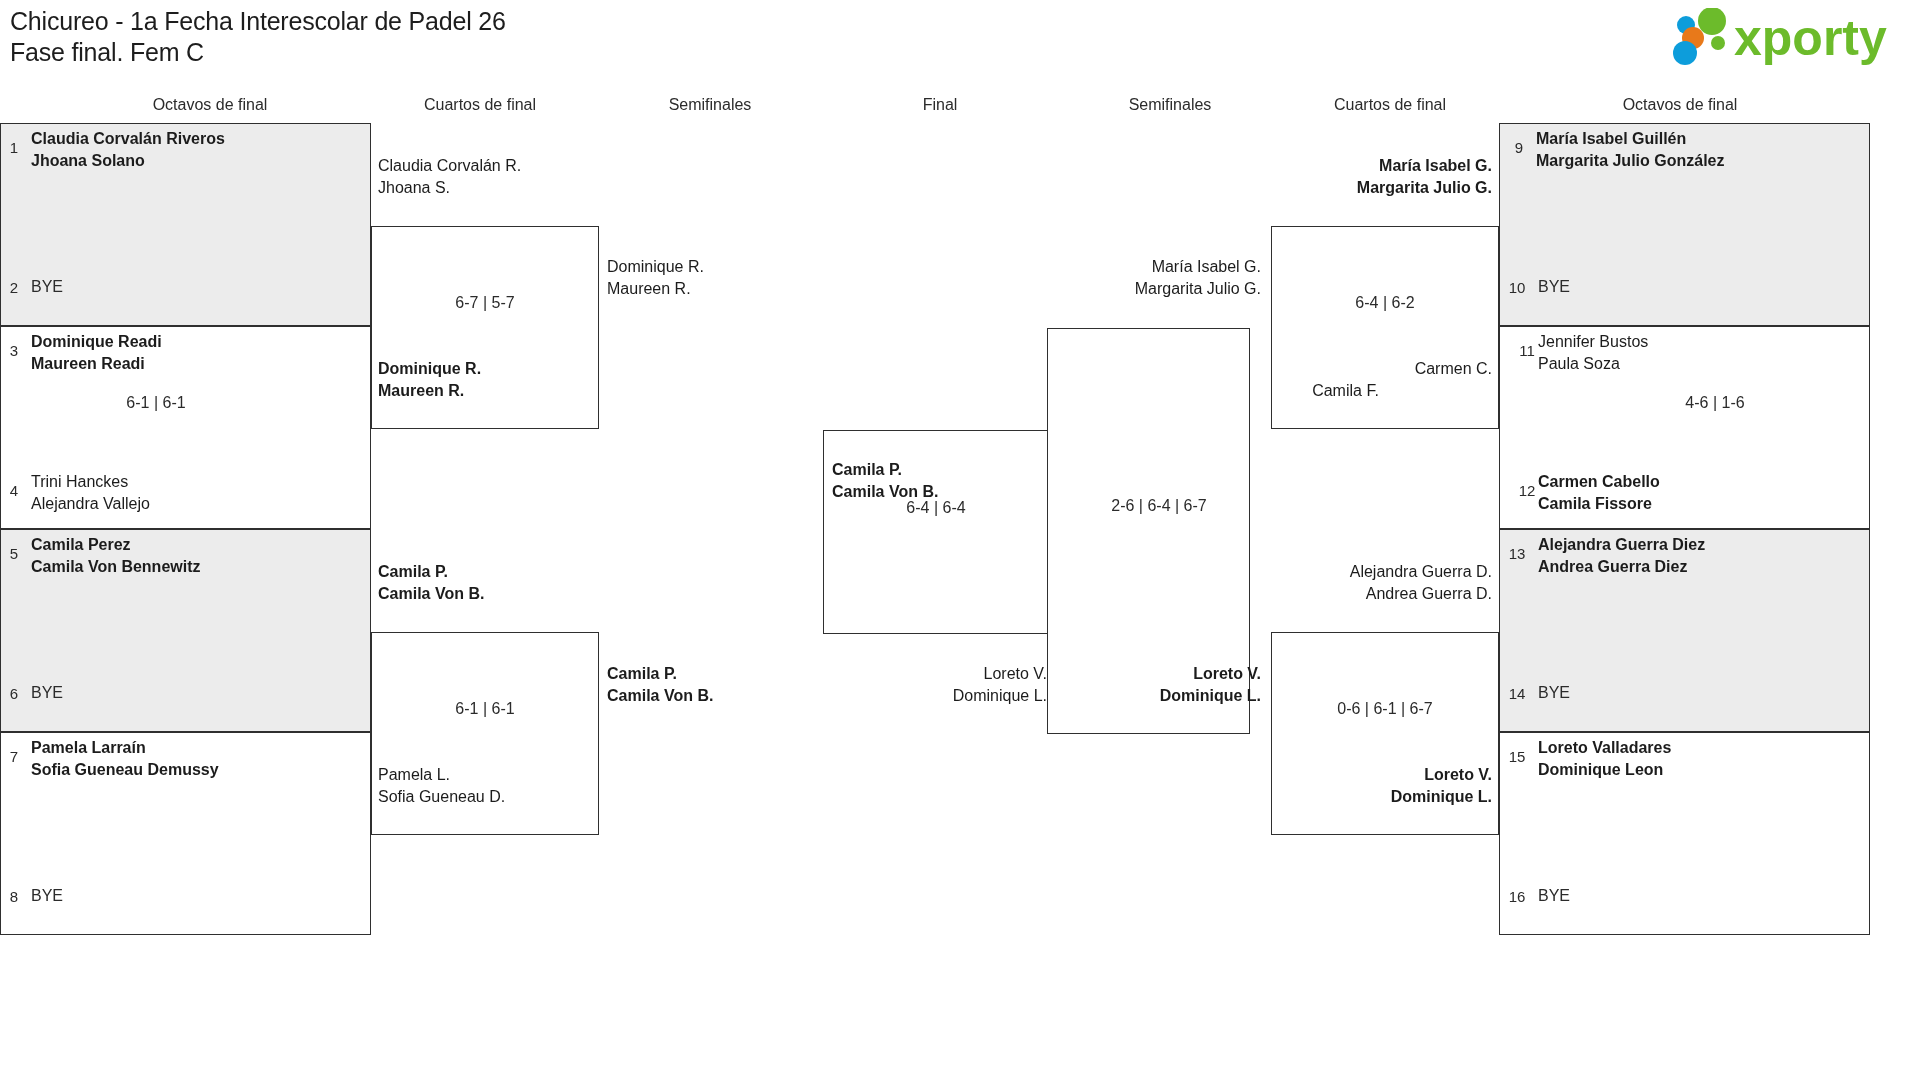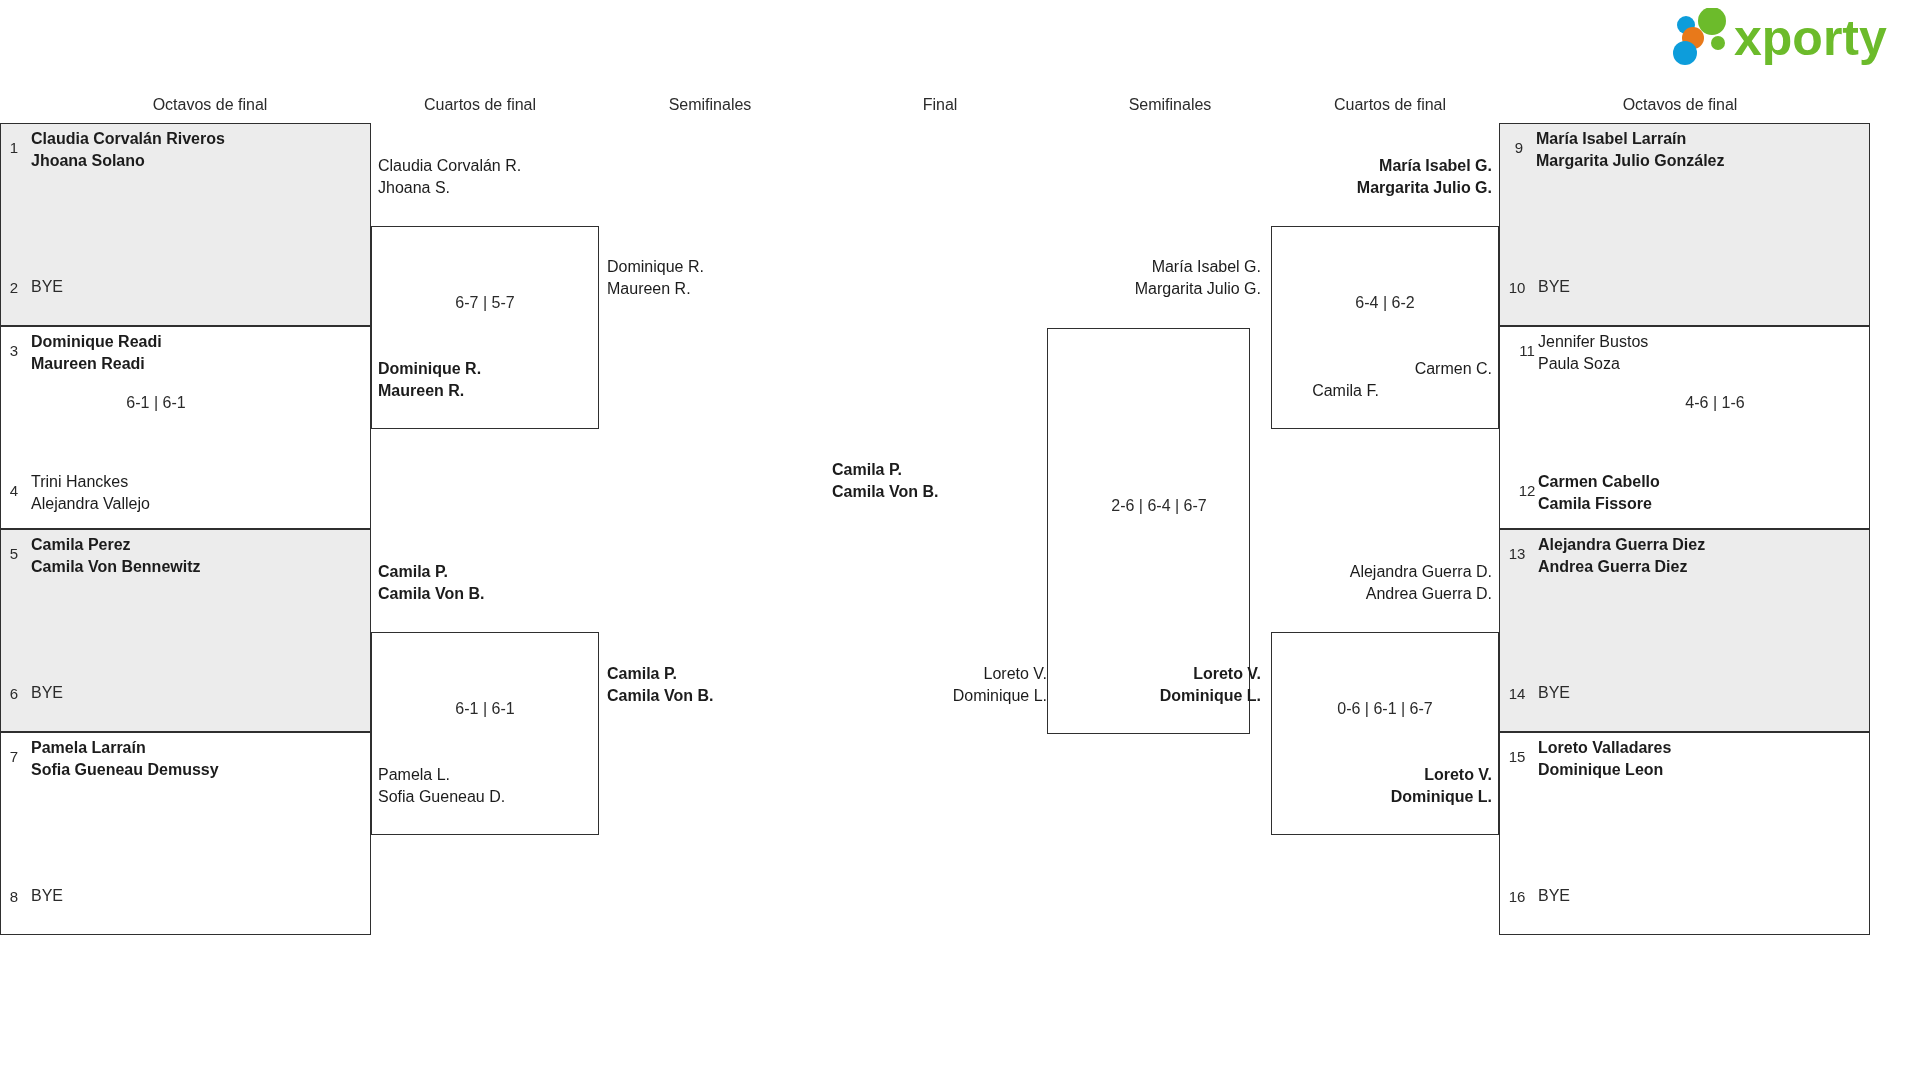--- a/index.html
+++ b/index.html
@@ -116,20 +116,24 @@
     white-space: nowrap;
     color: #1c1c1c;
   }
   .label-txt.win { font-weight: 700; }
   .label-txt.right { text-align: right; }
 </style>
 </head>
 <body>
 
 <div id="header">
+  <div id="title-block">
+    <span id="title-line1">Chicureo - 1a Fecha Interescolar de Padel 26</span>
+    <span id="title-line2">Fase final. Fem C</span>
+  </div>
 
   <div id="logo">
     <svg width="240" height="58" viewBox="0 0 240 58" xmlns="http://www.w3.org/2000/svg">
       <circle cx="18" cy="17" r="9" fill="#0d9ddb"></circle>
       <circle cx="44" cy="13" r="14" fill="#6cbb2b"></circle>
       <circle cx="25" cy="30" r="11" fill="#e8791a"></circle>
       <circle cx="50" cy="35" r="7" fill="#6cbb2b"></circle>
       <circle cx="17" cy="45" r="12" fill="#0d9ddb"></circle>
       <text x="66" y="47" font-family="Liberation Sans, sans-serif" font-size="50" font-weight="700" fill="#6cbb2b">xporty</text>
     </svg>
@@ -194,20 +198,23 @@
   <div class="label-txt win" style="left:378px; top:561px;">Camila P.</div>
   <div class="label-txt win" style="left:378px; top:583px;">Camila Von B.</div>
   <div class="label-txt" style="left:378px; top:764px;">Pamela L.</div>
   <div class="label-txt" style="left:378px; top:786px;">Sofia Gueneau D.</div>
 
   <div class="label-txt" style="left:607px; top:256px;">Dominique R.</div>
   <div class="label-txt" style="left:607px; top:278px;">Maureen R.</div>
   <div class="label-txt win" style="left:607px; top:663px;">Camila P.</div>
   <div class="label-txt win" style="left:607px; top:685px;">Camila Von B.</div>
 
+  <div class="cell mbox noleft noright" style="left:823px; top:430px; width:224px; height:204px; border-left:1px solid #2f2f2f;">
+    <div class="score" style="left:0px; top:68px; width:224px;">6-4 | 6-4</div>
+  </div>
   <div class="label-txt win" style="left:832px; top:459px;">Camila P.</div>
   <div class="label-txt win" style="left:832px; top:481px;">Camila Von B.</div>
   <div class="label-txt right" style="left:747px; top:663px; width:300px;">Loreto V.</div>
   <div class="label-txt right" style="left:747px; top:685px; width:300px;">Dominique L.</div>
 
   <div class="cell mbox" style="left:1047px; top:328px; width:203px; height:406px;">
     <div class="score" style="left:0px; top:168px; width:222px;">2-6 | 6-4 | 6-7</div>
   </div>
   <div class="label-txt right" style="left:971px; top:256px; width:290px;">María Isabel G.</div>
   <div class="label-txt right" style="left:971px; top:278px; width:290px;">Margarita Julio G.</div>
@@ -225,21 +232,21 @@
   <div class="cell mbox" style="left:1271px; top:632px; width:228px; height:203px;">
     <div class="score" style="left:0px; top:67px; width:226px;">0-6 | 6-1 | 6-7</div>
   </div>
   <div class="label-txt right" style="left:1199px; top:561px; width:293px;">Alejandra Guerra D.</div>
   <div class="label-txt right" style="left:1199px; top:583px; width:293px;">Andrea Guerra D.</div>
   <div class="label-txt win right" style="left:1199px; top:764px; width:293px;">Loreto V.</div>
   <div class="label-txt win right" style="left:1199px; top:786px; width:293px;">Dominique L.</div>
 
   <div class="cell r16-box shaded" style="left:1499px; top:123px; width:371px; height:203px;">
     <div class="seed" style="left:6px; top:15px; width:26px;">9</div>
-    <div class="names win" style="left:36px; top:4px;">María Isabel Larraín</div>
+    <div class="names win" style="left:36px; top:4px;">María Isabel Guillén</div>
     <div class="names win" style="left:36px; top:26px;">Margarita Julio González</div>
     <div class="seed" style="left:2px; top:155px; width:30px;">10</div>
     <div class="names bye" style="left:38px; top:152px;">BYE</div>
   </div>
 
   <div class="cell r16-box" style="left:1499px; top:326px; width:371px; height:203px;">
     <div class="seed" style="left:2px; top:15px; width:30px;margin-left:10px;">11</div>
     <div class="names" style="left:38px; top:4px;">Jennifer Bustos</div>
     <div class="names" style="left:38px; top:26px;">Paula Soza</div>
     <div class="score" style="left:60px; top:67px; width:310px;">4-6 | 1-6</div>

